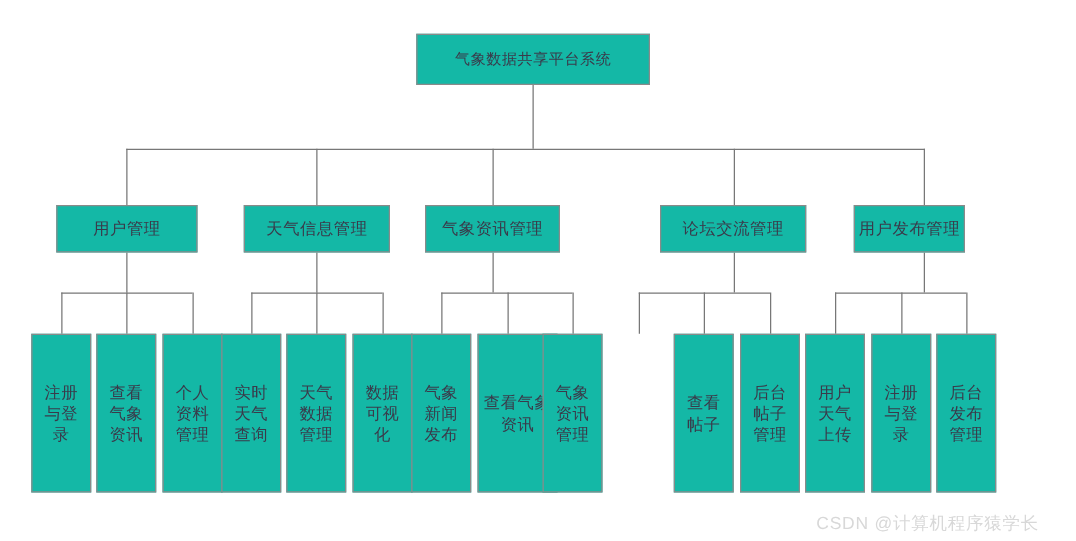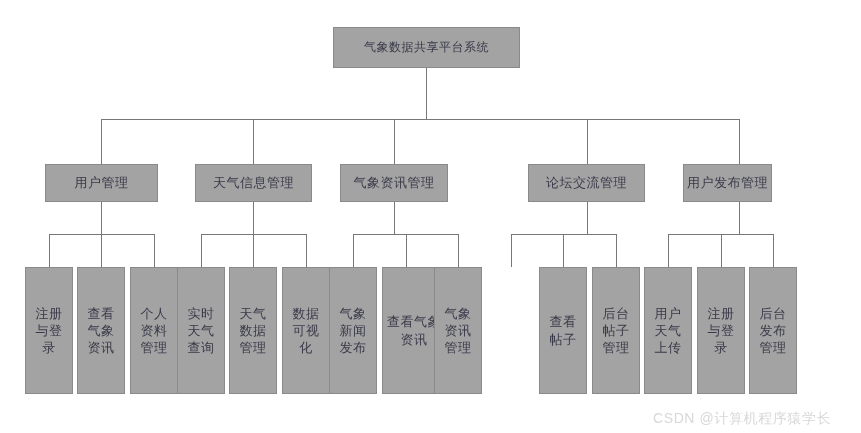--- a/index.html
+++ b/index.html
@@ -14,21 +14,21 @@
     position: relative;
     width: 861px;
     height: 433px;
     background: #ffffff;
     overflow: hidden;
   }
   .node {
     position: absolute;
     box-sizing: border-box;
     border: 1px solid #8a8a8a;
-    background: #a3a3a3;
+    background: #14b8a6;
     color: #3a3a4a;
     display: flex;
     align-items: center;
     justify-content: center;
     text-align: center;
     line-height: 1.32;
     letter-spacing: 0.5px;
   }
   .node.root {
     font-size: 12px;

